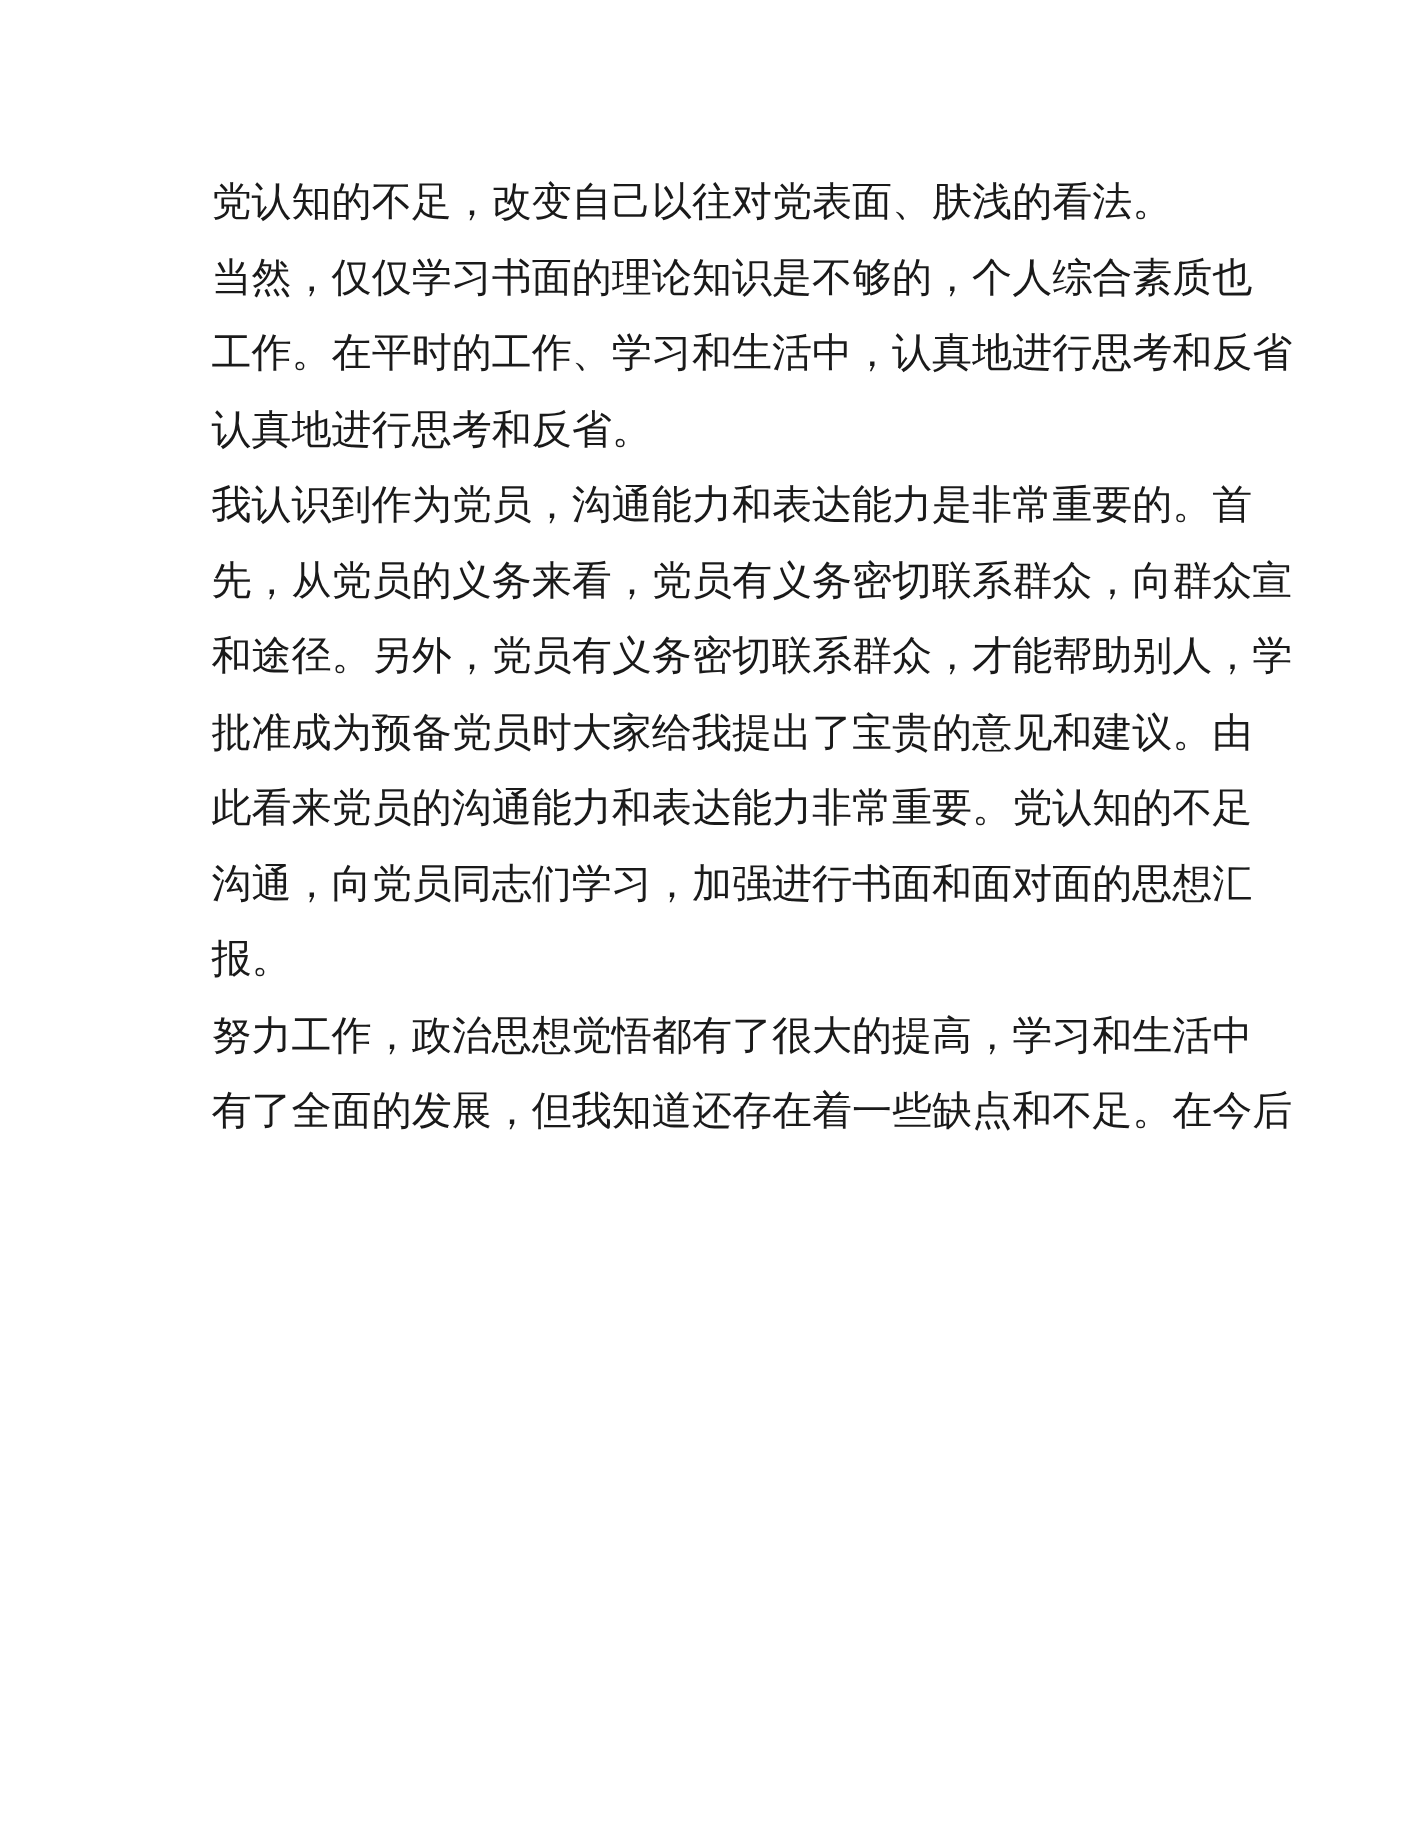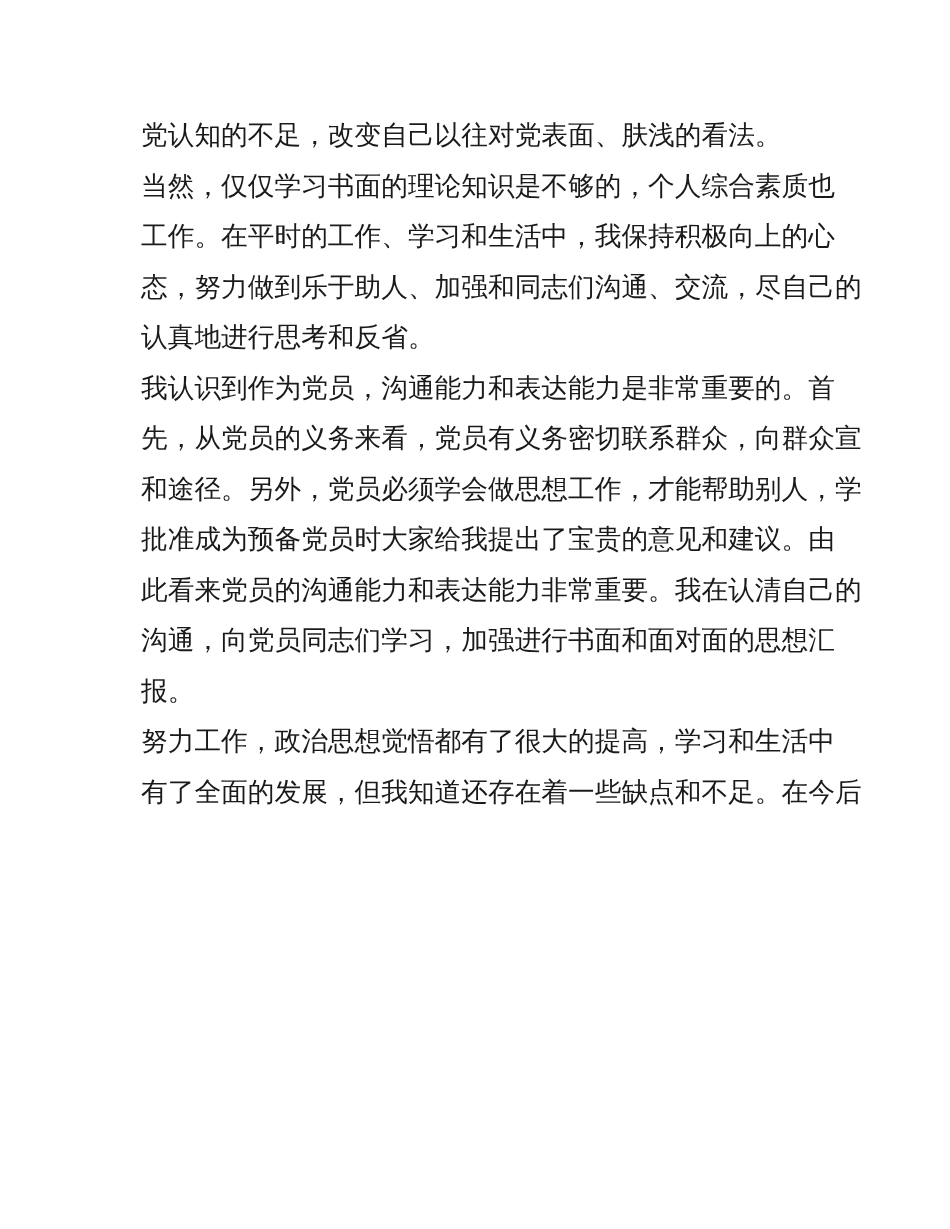--- a/index.html
+++ b/index.html
@@ -39,26 +39,25 @@
       letter-spacing: 0px;
     }
   </style>
 </head>
 <body>
 
 <div class="page">
   <div class="body-text">
     <span class="line">党认知的不足，改变自己以往对党表面、肤浅的看法。</span>
     <span class="line">当然，仅仅学习书面的理论知识是不够的，个人综合素质也</span>
-    <span class="line">工作。在平时的工作、学习和生活中，我保持积极向上的心</span>
-    <span class="line">态，努力做到乐于助人、加强和同志们沟通、交流，尽自己的</span>
+    <span class="line">工作。在平时的工作、学习和生活中，认真地进行思考和反省</span>
     <span class="line">认真地进行思考和反省。</span>
     <span class="line">我认识到作为党员，沟通能力和表达能力是非常重要的。首</span>
     <span class="line">先，从党员的义务来看，党员有义务密切联系群众，向群众宣</span>
-    <span class="line">和途径。另外，党员必须学会做思想工作，才能帮助别人，学</span>
+    <span class="line">和途径。另外，党员有义务密切联系群众，才能帮助别人，学</span>
     <span class="line">批准成为预备党员时大家给我提出了宝贵的意见和建议。由</span>
-    <span class="line">此看来党员的沟通能力和表达能力非常重要。我在认清自己的</span>
+    <span class="line">此看来党员的沟通能力和表达能力非常重要。党认知的不足</span>
     <span class="line">沟通，向党员同志们学习，加强进行书面和面对面的思想汇</span>
     <span class="line">报。</span>
     <span class="line">努力工作，政治思想觉悟都有了很大的提高，学习和生活中</span>
     <span class="line">有了全面的发展，但我知道还存在着一些缺点和不足。在今后</span>
   </div>
 </div>
 
 </body></html>

